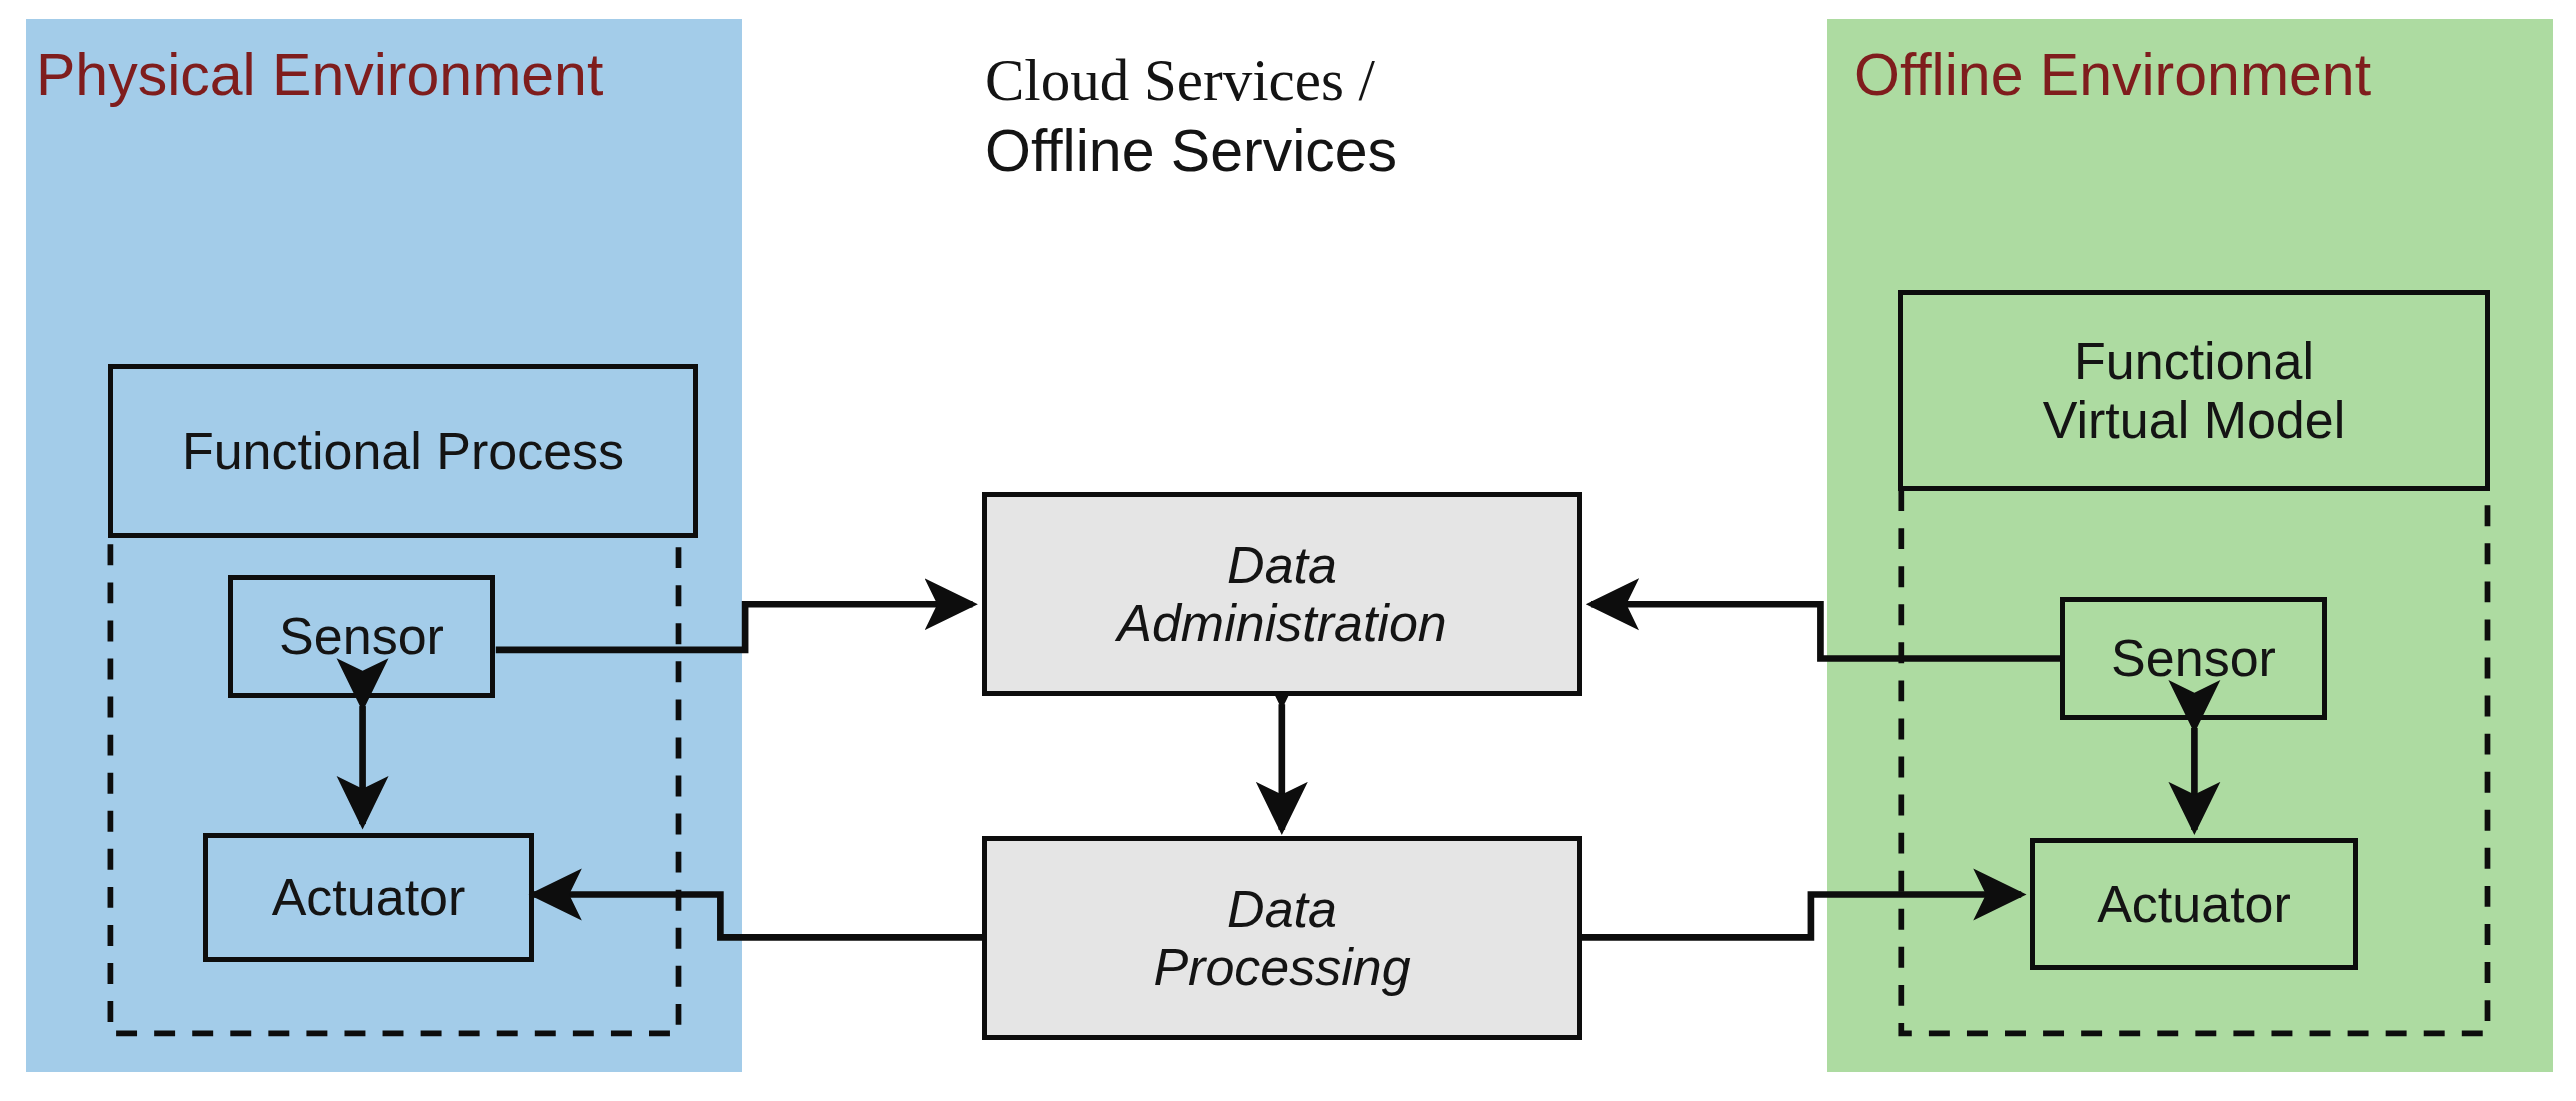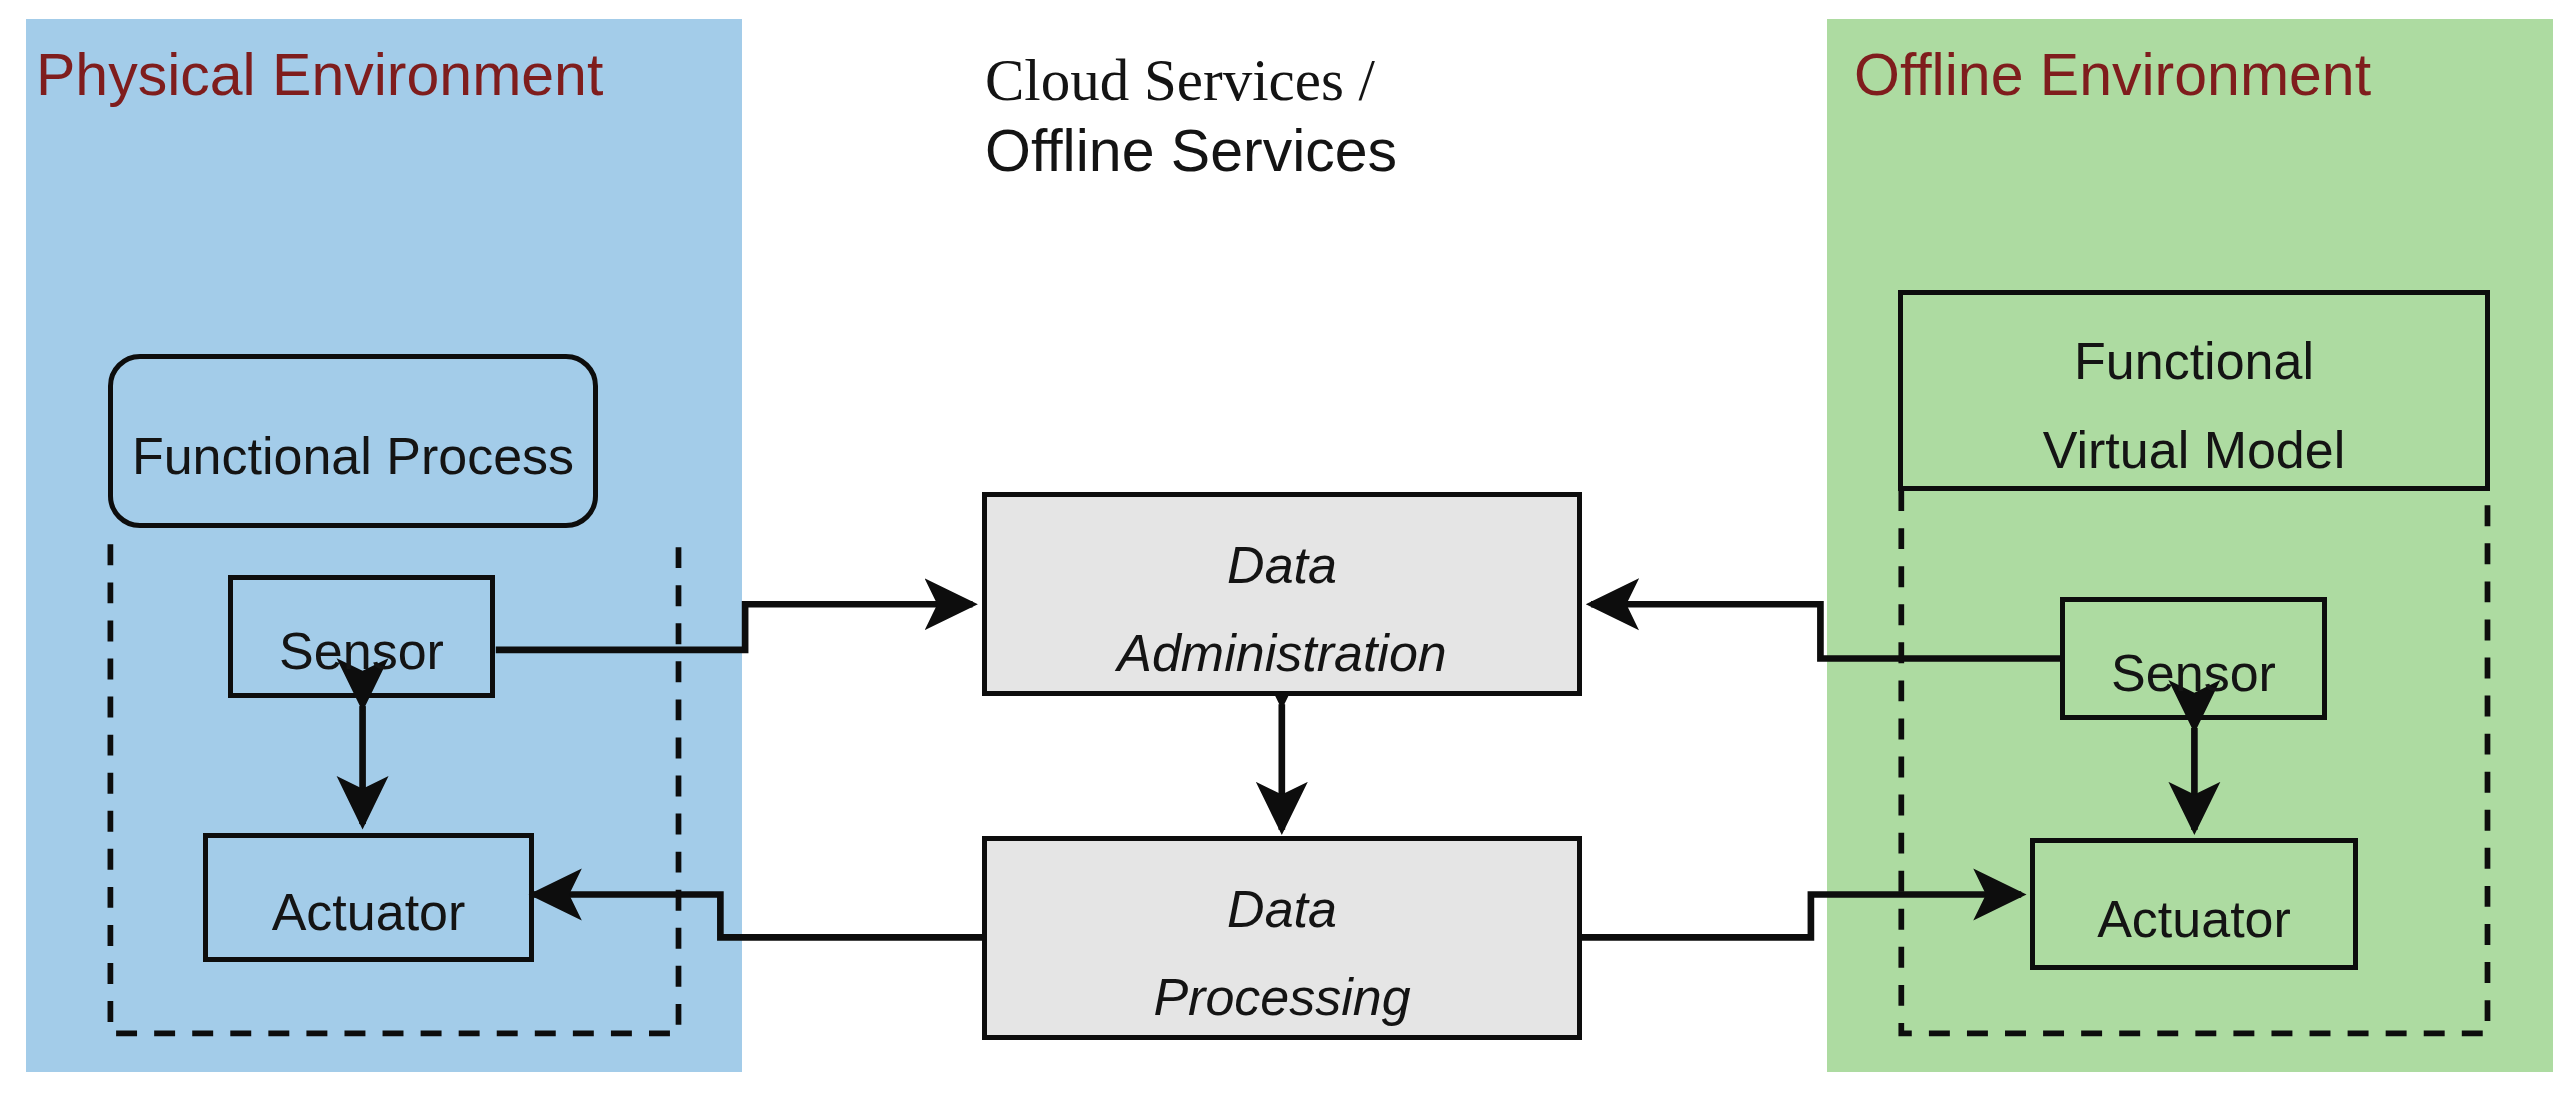--- a/index.html
+++ b/index.html
@@ -8,21 +8,21 @@
   #stage{position:absolute;left:0;top:0;width:2576px;height:1101px;}
   svg.layer{position:absolute;left:0;top:0;width:2576px;height:1101px;}
 
   .panel{position:absolute;}
   .panel-title{position:absolute;font-size:59px;line-height:1.0;white-space:nowrap;color:#7f1d1d;}
 
   .node{position:absolute;border:5.7px solid #0d0d0d;background:transparent;
         display:flex;align-items:center;justify-content:center;text-align:center;
         font-size:52px;line-height:1.12;color:#141414;box-sizing:border-box;}
   .node.white{background:#e5e5e5;font-style:italic;}
-  .node span{display:block;padding:0 7.6px;margin-top:30px;}
+  .node span{display:block;padding:0 7.6px;}
 
   .center-title{position:absolute;font-size:59px;line-height:1.18;color:#141414;
                 text-align:left;white-space:pre-line;}
 </style>
 </head>
 <body>
 
 <div id="stage">
 
   <div class="panel" style="left:26px;top:19px;width:716px;height:1053px;background:#a3cce9;"></div>
@@ -56,21 +56,21 @@
 
     <path d="M1662,985 L1903,985 L1903,940 L2124,940" stroke="#0d0d0d" stroke-width="7" fill="none" marker-end="url(#ah)"></path>
 
     <path d="M1347,740 L1347,872" stroke="#0d0d0d" stroke-width="7" fill="none" marker-start="url(#ah)" marker-end="url(#ah)"></path>
 
     <path d="M381,742 L381,866" stroke="#0d0d0d" stroke-width="7" fill="none" marker-start="url(#ah)" marker-end="url(#ah)"></path>
 
     <path d="M2306,765 L2306,872" stroke="#0d0d0d" stroke-width="7" fill="none" marker-start="url(#ah)" marker-end="url(#ah)"></path>
   </svg>
 
-  <div class="node" style="left:108px;top:354px;width:490px;height:174px;border-radius:32px;">
+  <div class="node" style="left:108px;top:364px;width:590px;height:174px;">
     <span>Functional Process</span>
   </div>
 
   <div class="node" style="left:228px;top:575px;width:267px;height:123px;">
     <span>Sensor</span>
   </div>
 
   <div class="node" style="left:203px;top:833px;width:331px;height:129px;">
     <span>Actuator</span>
   </div>

